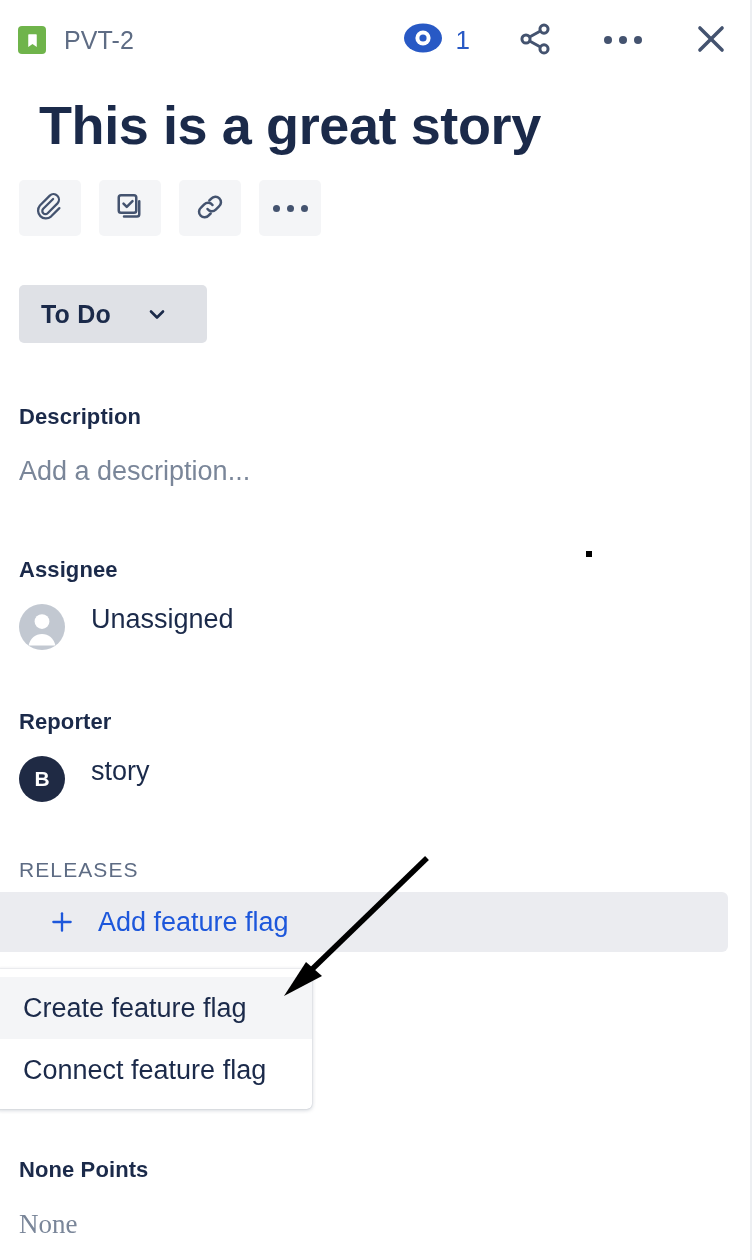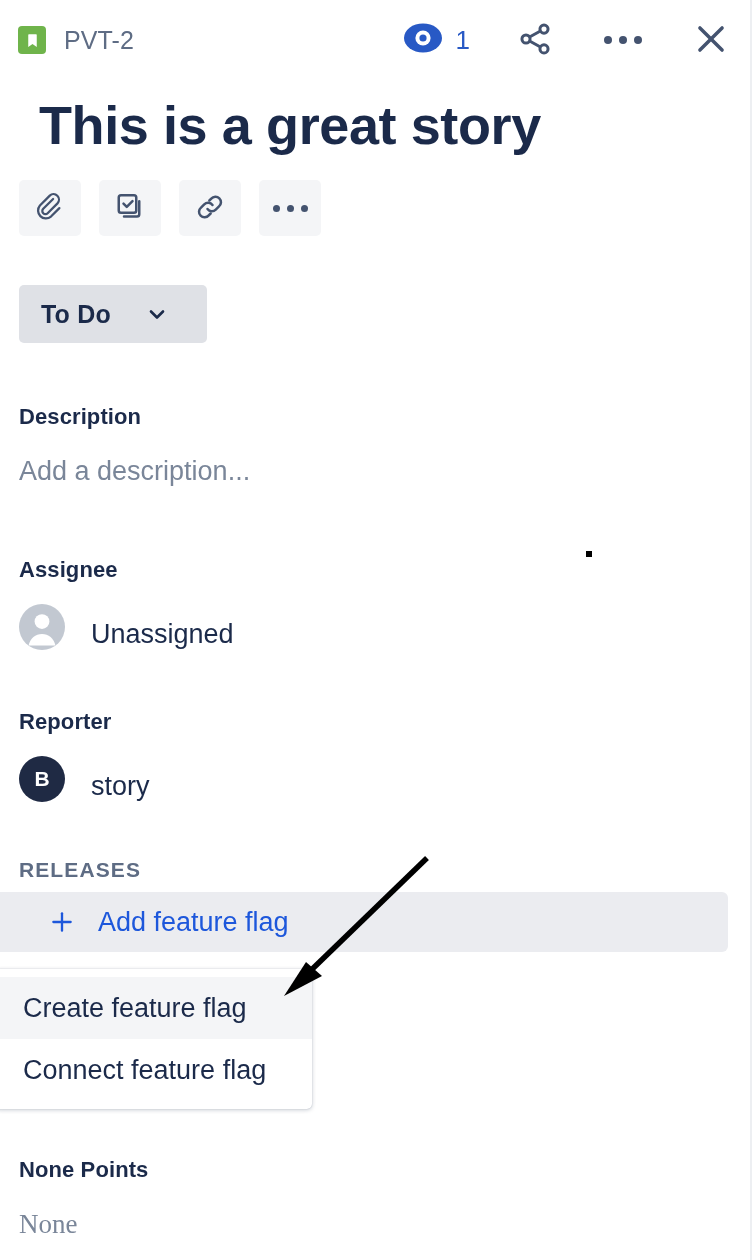--- a/index.html
+++ b/index.html
@@ -157,21 +157,21 @@
   }
 
   .sec-description { position: absolute; top: 404px; left: 19px; }
   .sec-description .placeholder { margin-top: 26px; }
 
   .sec-assignee { position: absolute; top: 557px; left: 19px; }
   .sec-reporter { position: absolute; top: 709px; left: 19px; }
 
   .person-row {
     display: flex;
-    align-items: flex-end;
+    align-items: flex-start;
     margin-top: 21px;
   }
   .avatar {
     width: 46px; height: 46px;
     border-radius: 50%;
     flex: 0 0 auto;
     display: flex; align-items: center; justify-content: center;
     overflow: hidden;
   }
   .avatar.unassigned { background: #C2C8D1; }
@@ -181,21 +181,21 @@
     font-size: 21px;
     font-weight: 700;
   }
   .person-name { margin-left: 26px; }
 
   
   .sec-releases-label {
     position: absolute;
     top: 858px; left: 19px;
     font-size: 21px;
-    font-weight: 700;
+    font-weight: 400;
     letter-spacing: 1.1px;
     color: #5E6C84;
   }
 
   .add-flag-row {
     position: absolute;
     top: 892px; left: 0;
     width: 728px;
     height: 60px;
     background: #EBECF0;

